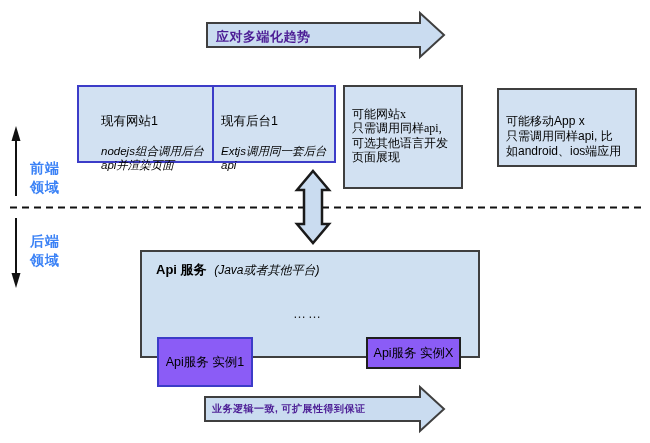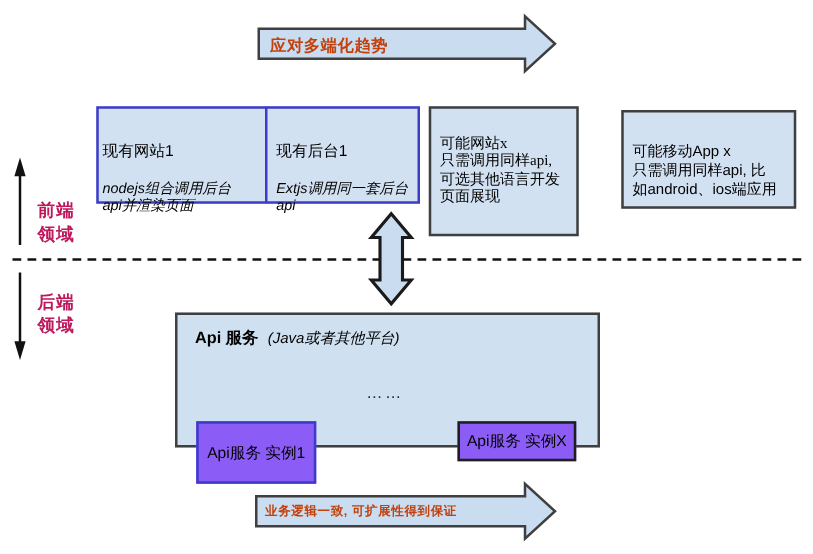--- a/index.html
+++ b/index.html
@@ -2,34 +2,34 @@
 <html><head>
 <meta charset="utf-8">
 <style>
   html,body{margin:0;padding:0;background:#ffffff;}
   .canvas{
     position:relative;width:650px;height:443px;background:#ffffff;overflow:hidden;
     font-family:"Liberation Sans","DejaVu Sans",sans-serif;color:#000;
   }
   .bg-svg{position:absolute;left:0;top:0;width:650px;height:443px;}
   .arrow-label{
-    position:absolute;font-size:13px;font-weight:bold;color:#c2410c;white-space:nowrap;
+    position:absolute;font-size:13px;font-weight:bold;color:#4c1d95;white-space:nowrap;
     letter-spacing:0.5px;
   }
   .node{
     position:absolute;box-sizing:border-box;background:#d2e1f2;
     font-size:12px;line-height:14.5px;white-space:pre-line;
   }
   .blue-border{border:2px solid #3c3cc8;}
   .dark-border{border:2px solid #3f3f3f;}
   .black-border{border:2px solid #1f1f1f;}
   .node .title{font-size:12.5px;margin-bottom:1px;white-space:pre-line;}
   .node .note{font-style:italic;font-size:11.5px;line-height:14px;white-space:pre-line;}
   .region-label{
-    position:absolute;font-size:14px;line-height:19px;white-space:pre-line;color:#be185d;
+    position:absolute;font-size:14px;line-height:19px;white-space:pre-line;color:#3b82f6;
     font-weight:bold;letter-spacing:1px;
   }
   .api-outer{
     position:absolute;left:140px;top:250px;width:340px;height:108px;box-sizing:border-box;
     background:#cfe0f1;border:2px solid #3f3f3f;
   }
   .api-title{position:absolute;left:156px;top:261px;font-size:13px;white-space:nowrap;}
   .api-title .t{font-weight:bold;}
   .api-title .n{font-style:italic;font-size:12px;margin-left:4px;}
   .instance{
@@ -62,21 +62,21 @@
   </svg>
 
   <div class="arrow-label" style="left:216px;top:28px;">应对多端化趋势</div>
   <div class="arrow-label" style="left:212px;top:402px;font-size:10px;">业务逻辑一致, 可扩展性得到保证</div>
 
   <div class="region-label" style="left:30px;top:159px;">前端
 领域</div>
   <div class="region-label" style="left:30px;top:232px;">后端
 领域</div>
 
-  <div class="node blue-border" style="left:77px;top:85px;width:139px;height:78px;padding:12px 5px 0 3px;">
+  <div class="node blue-border" style="left:77px;top:85px;width:139px;height:78px;padding:12px 5px 0 22px;">
     <div class="title">现有网站1</div>
     <div class="note">nodejs组合调用后台
 api并渲染页面</div>
   </div>
 
   <div class="node blue-border" style="left:212px;top:85px;width:124px;height:78px;padding:12px 5px 0 7px;">
     <div class="title">现有后台1</div>
     <div class="note">Extjs调用同一套后台
 api</div>
   </div>

